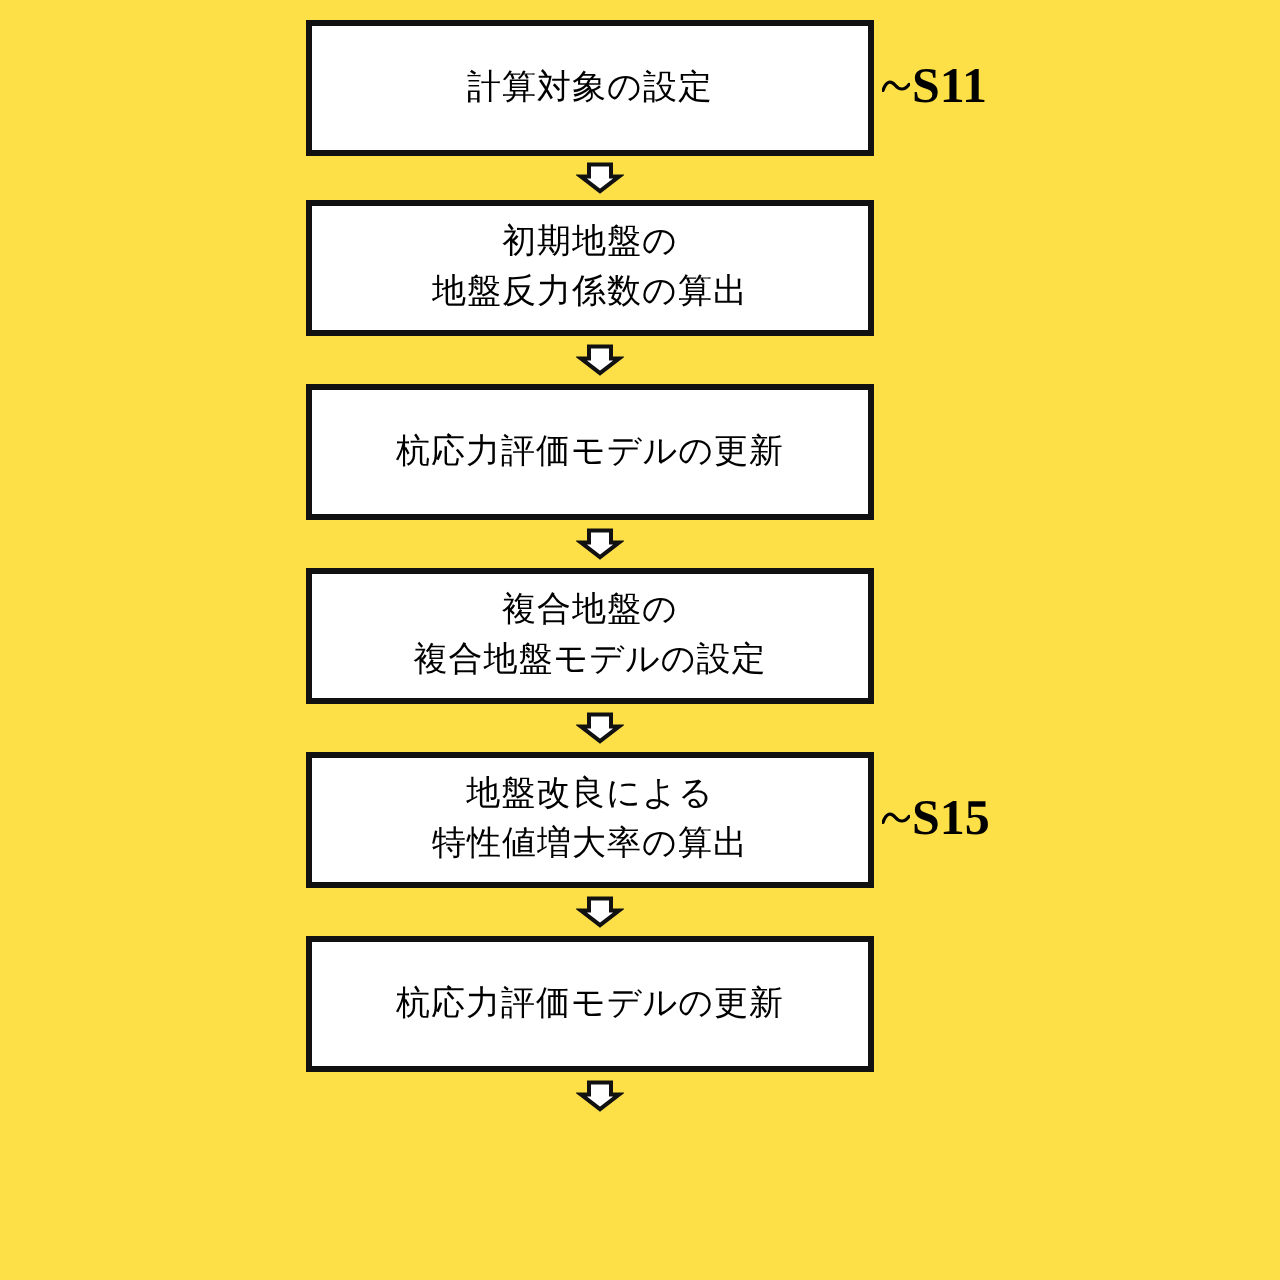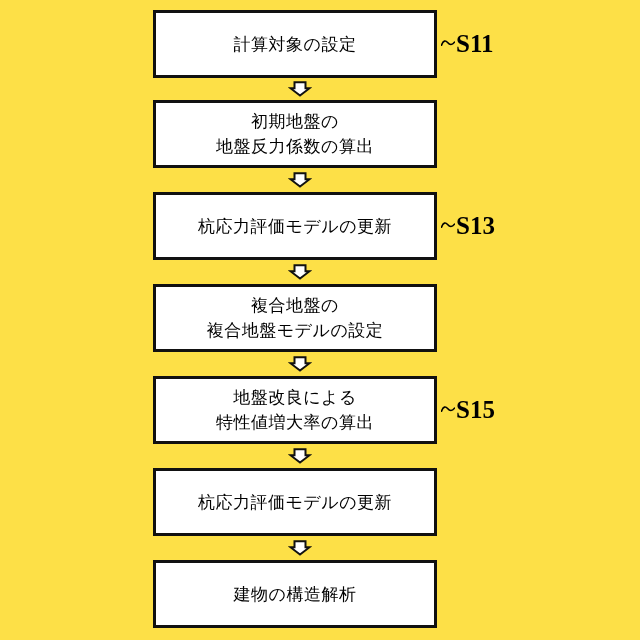--- a/index.html
+++ b/index.html
@@ -112,26 +112,20 @@
   <div class="arrow-connector" style="top:172px;">
     <svg width="24" height="16" viewBox="0 0 24 16" xmlns="http://www.w3.org/2000/svg">
       <path d="M6.5 1.2 L17.5 1.2 L17.5 7.2 L21.6 7.2 L12 14.6 L2.4 7.2 L6.5 7.2 Z" fill="#ffffff" stroke="#111111" stroke-width="2" stroke-linejoin="miter"></path>
     </svg>
   </div>
 
   <div class="step-row" style="top:192px;">
     <div class="step-box">
       <div class="step-text">杭応力評価モデルの更新</div>
     </div>
-    <div class="step-label">
-      <svg class="tilde-icon" viewBox="0 0 14 10" xmlns="http://www.w3.org/2000/svg">
-        <path d="M0.5 6.2 C2.2 1.2, 4.6 1.2, 6.6 3.6 C8.6 6.0, 11.2 6.4, 13.5 3.2" fill="none" stroke="#000000" stroke-width="1.6" stroke-linecap="round"></path>
-      </svg>
-      <span class="step-label-text">S13</span>
-    </div>
   </div>
 
   <div class="arrow-connector" style="top:264px;">
     <svg width="24" height="16" viewBox="0 0 24 16" xmlns="http://www.w3.org/2000/svg">
       <path d="M6.5 1.2 L17.5 1.2 L17.5 7.2 L21.6 7.2 L12 14.6 L2.4 7.2 L6.5 7.2 Z" fill="#ffffff" stroke="#111111" stroke-width="2" stroke-linejoin="miter"></path>
     </svg>
   </div>
 
   <div class="step-row" style="top:284px;">
     <div class="step-box">
@@ -171,18 +165,15 @@
     </div>
   </div>
 
   <div class="arrow-connector" style="top:540px;">
     <svg width="24" height="16" viewBox="0 0 24 16" xmlns="http://www.w3.org/2000/svg">
       <path d="M6.5 1.2 L17.5 1.2 L17.5 7.2 L21.6 7.2 L12 14.6 L2.4 7.2 L6.5 7.2 Z" fill="#ffffff" stroke="#111111" stroke-width="2" stroke-linejoin="miter"></path>
     </svg>
   </div>
 
   <div class="step-row" style="top:560px;">
-    <div class="step-box">
-      <div class="step-text">建物の構造解析</div>
-    </div>
   </div>
 
 </div>
 
 </body></html>

